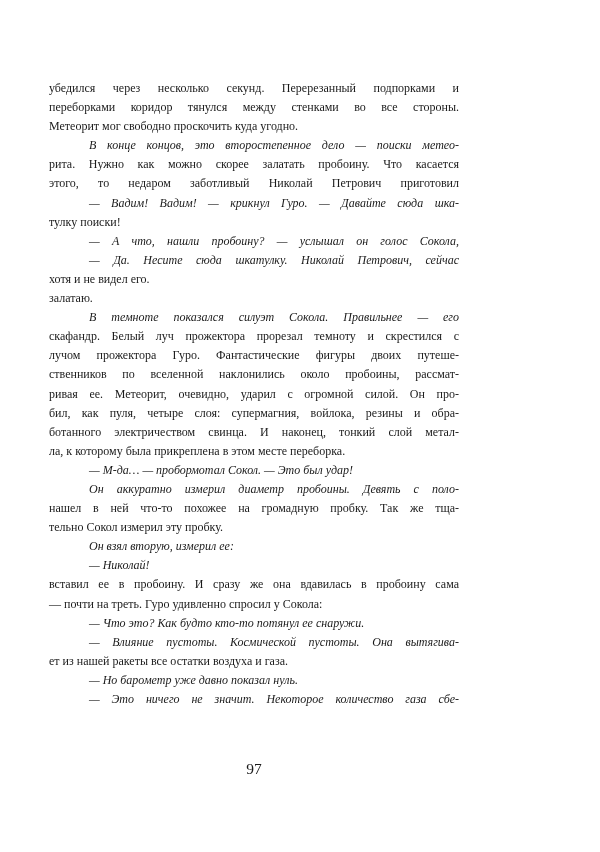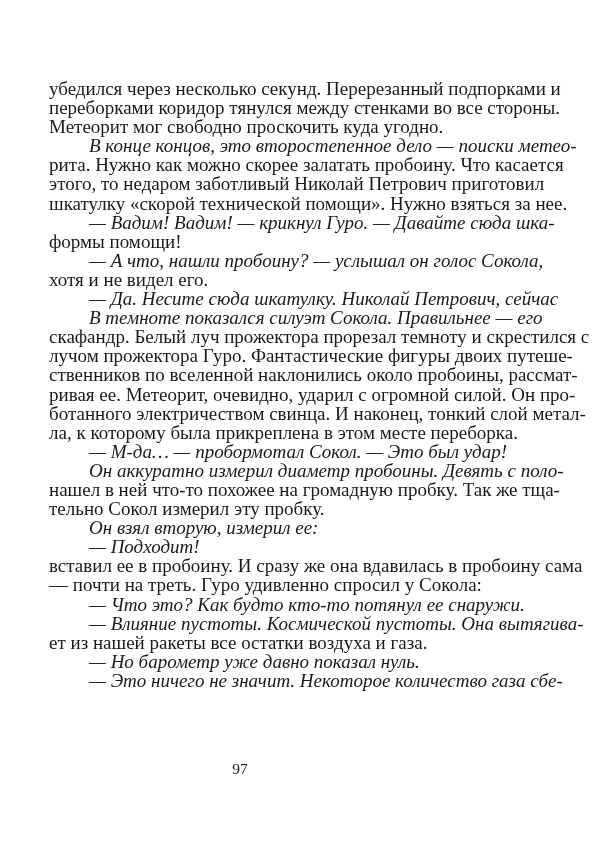--- a/index.html
+++ b/index.html
@@ -18,21 +18,21 @@
   .page {
     position: absolute;
     left: 49px;
     top: 79px;
     width: 410px;
   }
   .line {
     display: block;
     height: 19.1px;
     line-height: 19.1px;
-    font-size: 19px;
+    font-size: 12px;
     white-space: nowrap;
     overflow: visible;
   }
   .line.justify {
     text-align: justify;
     text-align-last: justify;
   }
   .line.left {
     text-align: right;
     text-align-last: left;
@@ -43,51 +43,53 @@
   }
   .folio {
     position: absolute;
     left: 0;
     width: 480px;
     top: 760px;
     text-align: center;
     font-size: 15.5px;
     color: #1a1a1a;
     font-family: "Liberation Serif", "DejaVu Serif", serif;
+    padding-left: 14px;
   }
 </style>
 </head>
 <body>
 
 <div class="page">
   <span class="line justify">убедился через несколько секунд. Перерезанный подпорками и</span>
   <span class="line justify">переборками коридор тянулся между стенками во все стороны.</span>
   <span class="line left">Метеорит мог свободно проскочить куда угодно.</span>
   <span class="line justify indent">В конце концов, это второстепенное дело — поиски метео-</span>
   <span class="line justify">рита. Нужно как можно скорее залатать пробоину. Что касается</span>
   <span class="line justify">этого, то недаром заботливый Николай Петрович приготовил</span>
-  <span class="line left">шкатулку «скорой технической помощи». Нужно взяться за нее.</span>
   <span class="line justify indent">— Вадим! Вадим! — крикнул Гуро. — Давайте сюда шка-</span>
-  <span class="line left">формы помощи!</span>
+  <span class="line left">тулку поиски!</span>
   <span class="line justify indent">— А что, нашли пробоину? — услышал он голос Сокола,</span>
+  <span class="line justify indent">— Да. Несите сюда шкатулку. Николай Петрович, сейчас</span>
   <span class="line left">хотя и не видел его.</span>
-  <span class="line justify indent">— Да. Несите сюда шкатулку. Николай Петрович, сейчас</span>
+  <span class="line left">залатаю.</span>
   <span class="line justify indent">В темноте показался силуэт Сокола. Правильнее — его</span>
   <span class="line justify">скафандр. Белый луч прожектора прорезал темноту и скрестился с</span>
   <span class="line justify">лучом прожектора Гуро. Фантастические фигуры двоих путеше-</span>
   <span class="line justify">ственников по вселенной наклонились около пробоины, рассмат-</span>
   <span class="line justify">ривая ее. Метеорит, очевидно, ударил с огромной силой. Он про-</span>
+  <span class="line justify">бил, как пуля, четыре слоя: супермагния, войлока, резины и обра-</span>
   <span class="line justify">ботанного электричеством свинца. И наконец, тонкий слой метал-</span>
   <span class="line left">ла, к которому была прикреплена в этом месте переборка.</span>
   <span class="line left indent">— М-да… — пробормотал Сокол. — Это был удар!</span>
   <span class="line justify indent">Он аккуратно измерил диаметр пробоины. Девять с поло-</span>
   <span class="line justify">нашел в ней что-то похожее на громадную пробку. Так же тща-</span>
   <span class="line left">тельно Сокол измерил эту пробку.</span>
   <span class="line left indent">Он взял вторую, измерил ее:</span>
-  <span class="line left indent">— Подходит!</span>
+  <span class="line left indent">— Николай!</span>
   <span class="line justify">вставил ее в пробоину. И сразу же она вдавилась в пробоину сама</span>
   <span class="line left">— почти на треть. Гуро удивленно спросил у Сокола:</span>
   <span class="line left indent">— Что это? Как будто кто-то потянул ее снаружи.</span>
   <span class="line justify indent">— Влияние пустоты. Космической пустоты. Она вытягива-</span>
   <span class="line left">ет из нашей ракеты все остатки воздуха и газа.</span>
   <span class="line left indent">— Но барометр уже давно показал нуль.</span>
   <span class="line justify indent">— Это ничего не значит. Некоторое количество газа сбе-</span>
 </div>
 
 <div class="folio">97</div>

